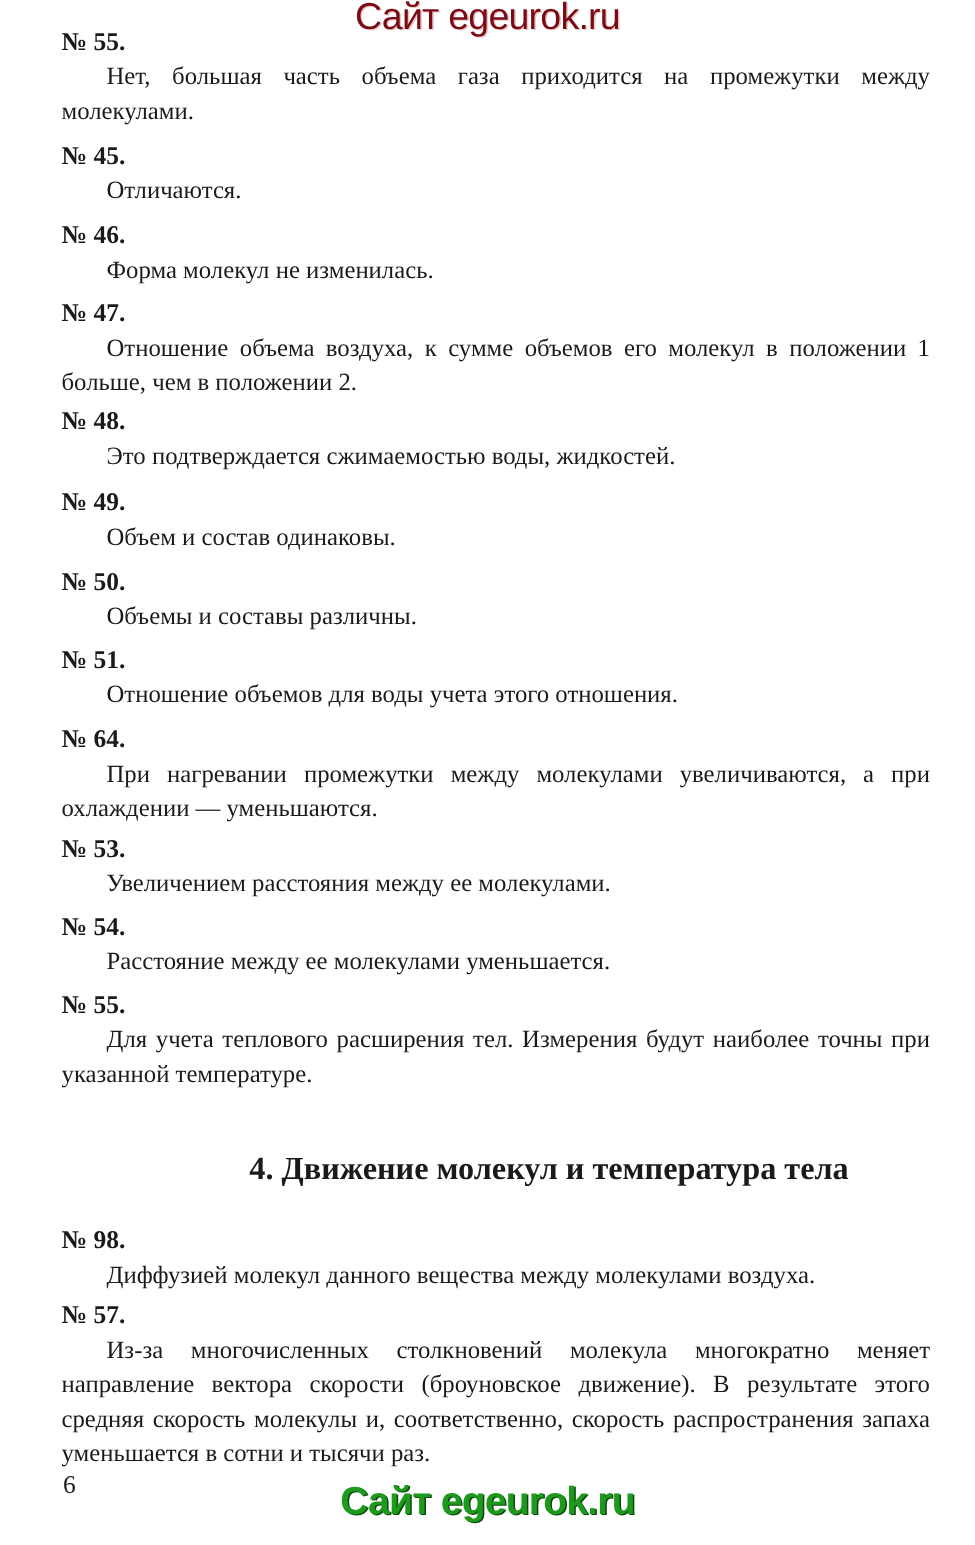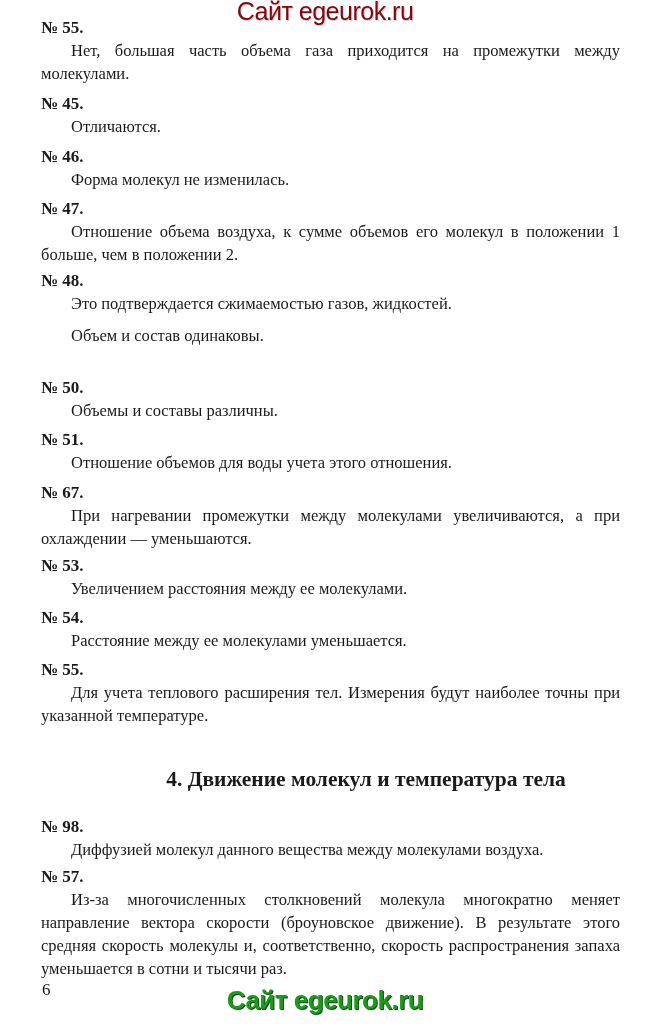--- a/index.html
+++ b/index.html
@@ -58,35 +58,36 @@
   <div class="item" style="top:146px">
     <p class="num">№ 46.</p>
     <p class="ans">Форма молекул не изменилась.</p>
   </div>
   <div class="item" style="top:198px">
     <p class="num">№ 47.</p>
     <p class="ans">Отношение объема воздуха, к сумме объемов его молекул в положении 1 больше, чем в положении 2.</p>
   </div>
   <div class="item" style="top:270px">
     <p class="num">№ 48.</p>
-    <p class="ans">Это подтверждается сжимаемостью газов, жидкостей.</p>
+    <p class="ans">Это подтверждается сжимаемостью воды, жидкостей.</p>
   </div>
   <div class="item" style="top:324px">
+    <p class="num">№ 49.</p>
     <p class="ans">Объем и состав одинаковы.</p>
   </div>
   <div class="item" style="top:377px">
     <p class="num">№ 50.</p>
     <p class="ans">Объемы и составы различны.</p>
   </div>
   <div class="item" style="top:429px">
     <p class="num">№ 51.</p>
     <p class="ans">Отношение объемов для воды учета этого отношения.</p>
   </div>
   <div class="item" style="top:482px">
-    <p class="num">№ 67.</p>
+    <p class="num">№ 64.</p>
     <p class="ans">При нагревании промежутки между молекулами увеличиваются, а при охлаждении — уменьшаются.</p>
   </div>
   <div class="item" style="top:555px">
     <p class="num">№ 53.</p>
     <p class="ans">Увеличением расстояния между ее молекулами.</p>
   </div>
   <div class="item" style="top:607px">
     <p class="num">№ 54.</p>
     <p class="ans">Расстояние между ее молекулами уменьшается.</p>
   </div>

